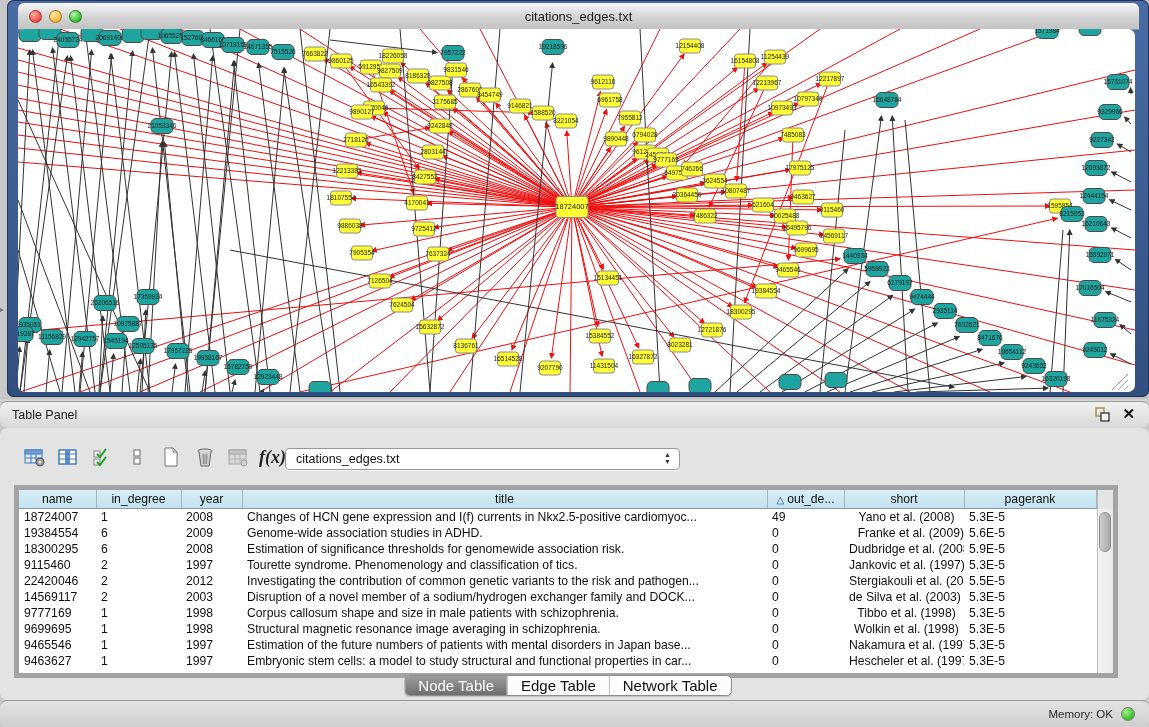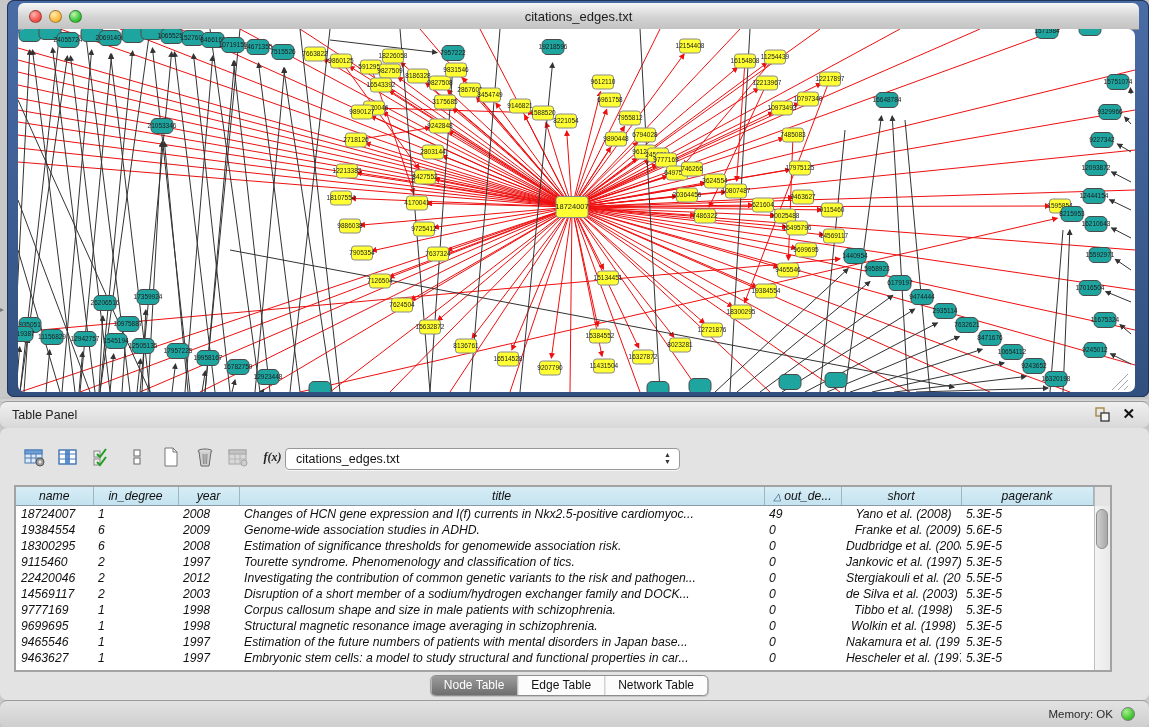--- a/index.html
+++ b/index.html
@@ -30,46 +30,46 @@
                 border-top:1px solid #9a9a9a;border-bottom:1px solid #bcbcbc;display:flex;align-items:center;}
   #panel-title{margin-left:12px;font-size:12.5px;color:#222;}
   #panel-actions{position:absolute;right:14px;top:4px;display:flex;gap:12px;align-items:center;}
   #close-x{font-size:15px;font-weight:bold;color:#111;line-height:16px;}
 
   #panel-body{left:0;top:428px;width:1149px;height:272px;background:#e3e3e3;}
 
   
   #toolbar{position:absolute;left:22px;top:16px;height:26px;display:flex;align-items:center;gap:9px;}
   .tool-btn{width:25px;height:24px;display:flex;align-items:center;justify-content:center;}
-  #fx-label{font-style:italic;font-weight:bold;font-family:"Liberation Serif",serif;font-size:12px;color:#222;}
+  #fx-label{font-style:italic;font-weight:bold;font-family:"Liberation Serif",serif;font-size:18px;color:#222;}
   #table-selector{position:absolute;left:285px;top:20px;width:393px;height:20px;background:#fff;
                   border:1px solid #989898;border-radius:4px;box-shadow:0 1px 0 rgba(255,255,255,.7);
                   display:flex;align-items:center;}
   #selector-value{margin-left:10px;font-size:12.5px;color:#111;}
   #selector-stepper{position:absolute;right:8px;top:2px;font-size:7px;line-height:7px;color:#333;text-align:center;}
 
   
-  #table-box{position:absolute;left:14px;top:57px;width:1094px;height:183px;background:#fff;border:2px solid #a3a3a3;font-style:italic;}
+  #table-box{position:absolute;left:14px;top:57px;width:1094px;height:183px;background:#fff;border:5px solid #a3a3a3;}
   #grid{border-collapse:collapse;table-layout:fixed;width:1077px;font-size:12.2px;color:#101010;}
   #grid th{height:18px;background:linear-gradient(180deg,#d7edf6,#c3e2ef);border-right:1px solid #9fb6c2;
            border-bottom:1px solid #8a9aa4;font-weight:normal;font-size:12.2px;text-align:center;
            overflow:hidden;white-space:nowrap;padding:0 3px;}
   #grid td{height:16px;padding:0 0 0 5px;white-space:nowrap;overflow:hidden;border:none;}
   .sort-tri{color:#1c4f6e;font-size:10px;margin-right:3px;}
   #vscroll{position:absolute;right:0;top:19px;bottom:0;width:15px;background:linear-gradient(90deg,#f4f4f4,#e9e9e9);
            border-left:1px solid #c0c0c0;}
   #vthumb{position:absolute;left:1px;top:3px;width:12px;height:40px;border-radius:6px;
           background:linear-gradient(90deg,#cFcFcF,#a8a8a8);border:1px solid #8d8d8d;box-sizing:border-box;}
   #scroll-corner{position:absolute;right:0;top:0;width:15px;height:19px;background:#e4e4e4;border-left:1px solid #b9b9b9;border-bottom:1px solid #8a9aa4;}
 
   
   #tabs{position:absolute;left:50%;transform:translateX(-52%);top:247px;display:flex;height:19px;
         border:1px solid #8e8e8e;border-radius:5px;overflow:hidden;background:#fcfcfc;
         box-shadow:0 1px 1px rgba(0,0,0,.15);}
-  .tab{padding:0 13px;font-size:12px;line-height:19px;color:#111;border-left:1px solid #bFbFbF;}
+  .tab{padding:0 13px;font-size:15px;line-height:19px;color:#111;border-left:1px solid #bFbFbF;}
   .tab:first-child{border-left:none;}
   .tab.sel{background:linear-gradient(180deg,#9c9c9c,#6e6e6e);color:#fff;border-left:none;}
 
   
   #status-bar{left:0;top:700px;width:1149px;height:27px;background:linear-gradient(180deg,#e2e2e2,#cecece);
               border-top:1px solid #9a9a9a;}
   #memory-label{position:absolute;right:36px;top:7px;font-size:11.5px;color:#2a2a2a;}
   #memory-dot{position:absolute;right:14px;top:6px;width:14px;height:14px;border-radius:50%;
               background:radial-gradient(circle at 35% 30%,#a7ef8e,#3fc52e 65%,#2ca31f);border:1px solid #7d7d7d;box-sizing:border-box;}
 </style>
@@ -982,21 +982,21 @@
             <td style="text-align: left;">2012</td>
             <td style="text-align: left;">Investigating the contribution of common genetic variants to the risk and pathogen...</td>
             <td style="text-align: left;">0</td>
             <td style="text-align: center;">Stergiakouli et al. (2012)</td>
             <td style="text-align: left;">5.5E-5</td>
           </tr>
           <tr>
             <td style="text-align: left;">14569117</td>
             <td style="text-align: left;">2</td>
             <td style="text-align: left;">2003</td>
-            <td style="text-align: left;">Disruption of a short member of a sodium/hydrogen exchanger family and DOCK...</td>
+            <td style="text-align: left;">Disruption of a novel member of a sodium/hydrogen exchanger family and DOCK...</td>
             <td style="text-align: left;">0</td>
             <td style="text-align: left;">de Silva et al. (2003)</td>
             <td style="text-align: left;">5.3E-5</td>
           </tr>
           <tr>
             <td style="text-align: left;">9777169</td>
             <td style="text-align: left;">1</td>
             <td style="text-align: left;">1998</td>
             <td style="text-align: left; margin-top: 48px;">Corpus callosum shape and size in male patients with schizophrenia.</td>
             <td style="text-align: left;">0</td>

